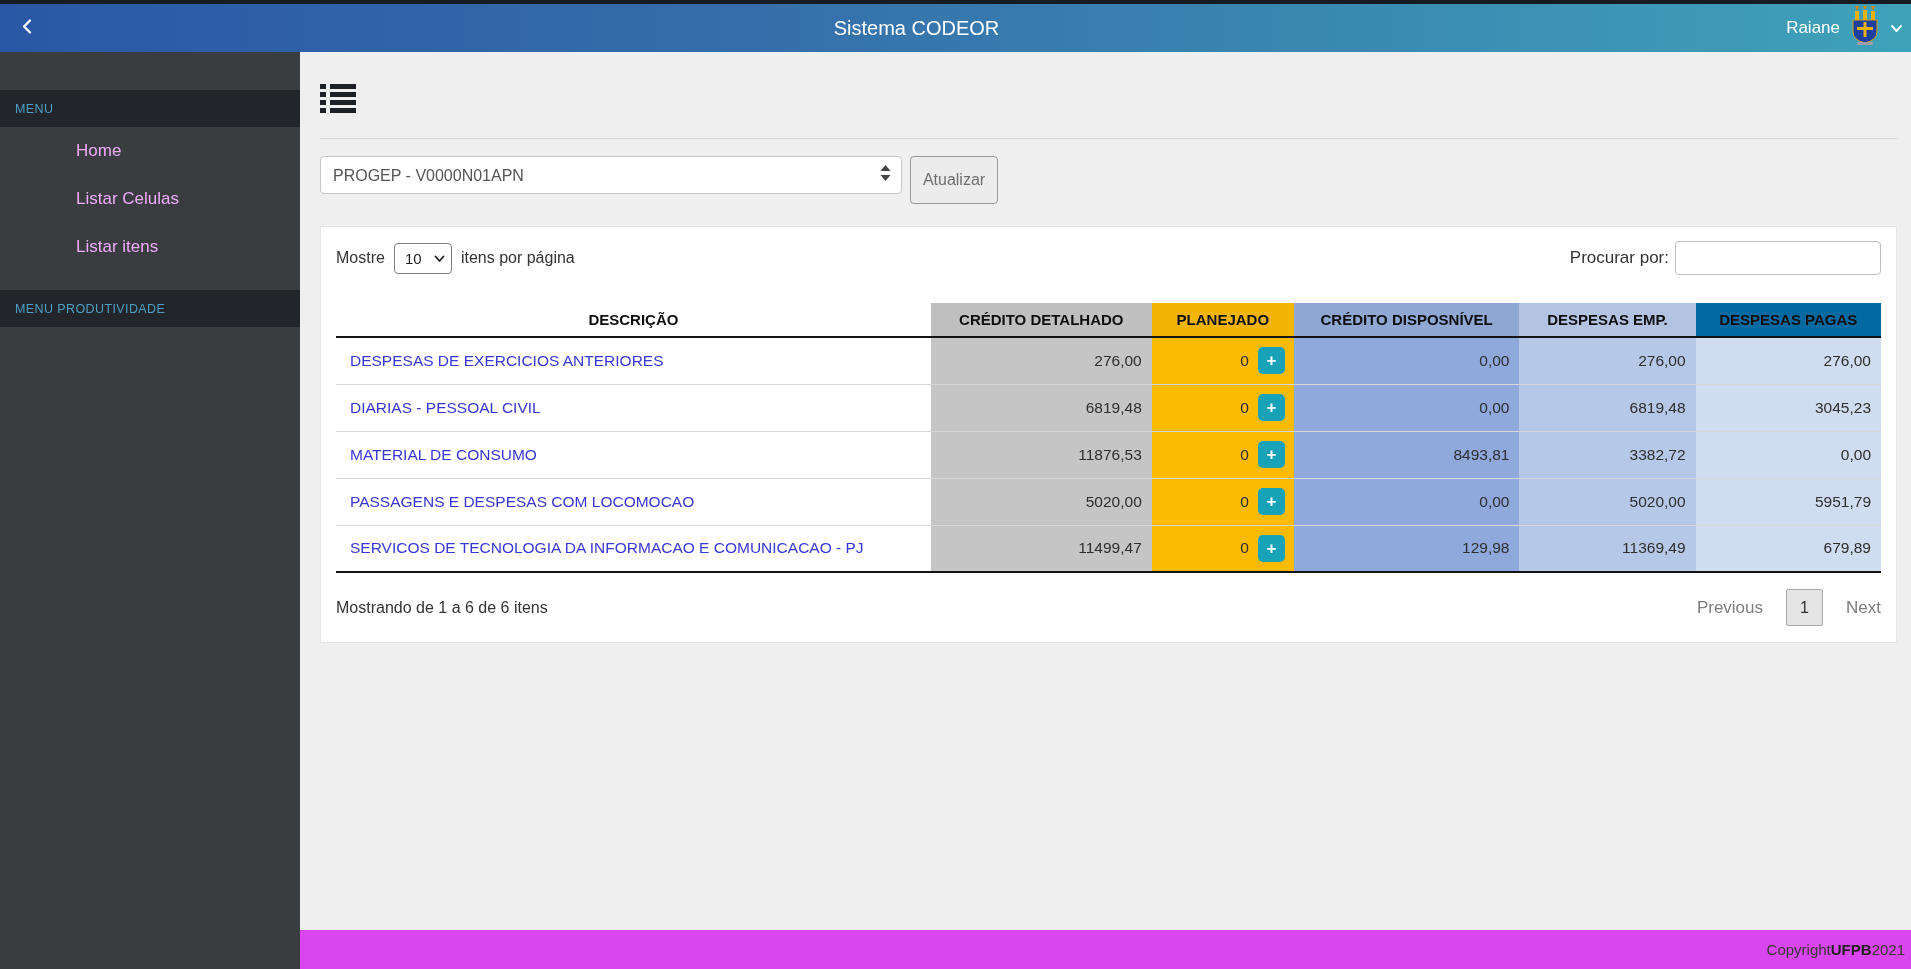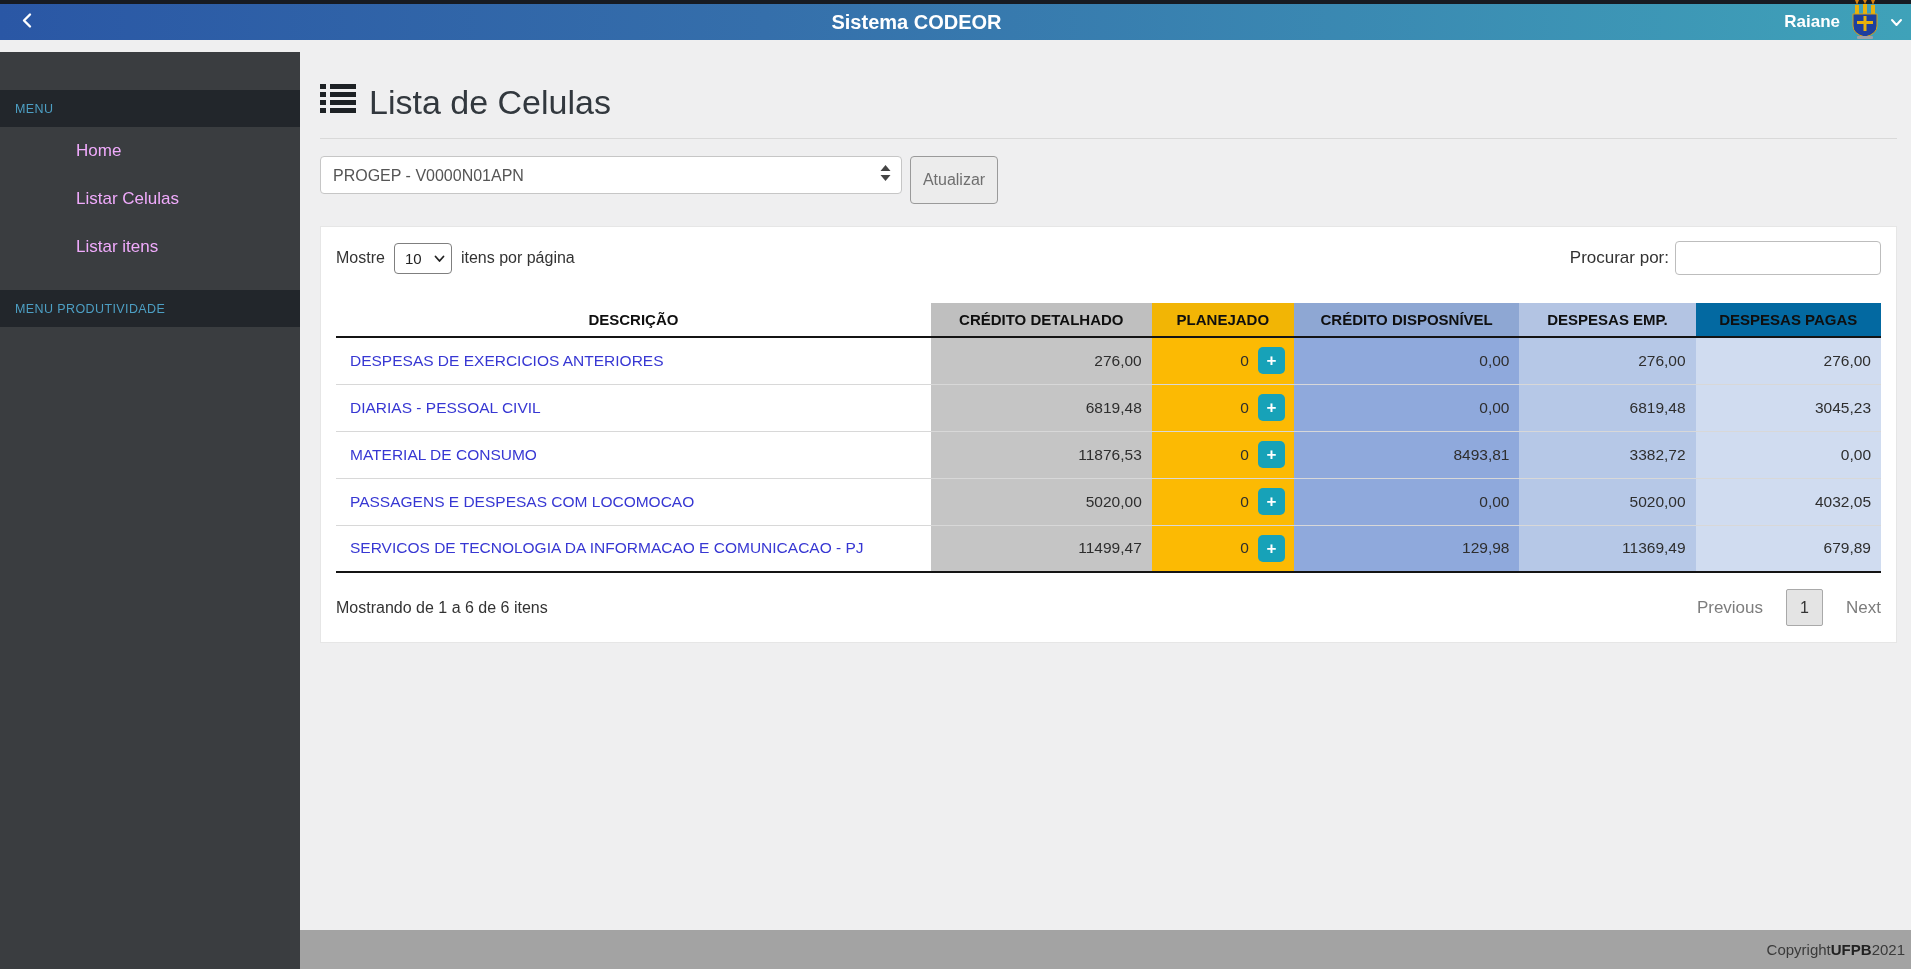--- a/index.html
+++ b/index.html
@@ -2,23 +2,23 @@
 <html><head>
 <meta charset="utf-8">
 <style>
   * { box-sizing: border-box; margin: 0; padding: 0; }
   html,body { width:1911px; height:969px; }
   body { font-family: "Liberation Sans", sans-serif; }
 
   .screen { position:relative; width:1911px; height:969px; overflow:hidden; background:#efeff0; }
 
   
-  .topbar { position:absolute; top:0; left:0; width:100%; height:40px;
+  .topbar { position:absolute; top:0; left:0; width:100%; height:52px;
             background:linear-gradient(90deg,#2a57a5 0%, #356fab 40%, #3fa2b9 100%);
-            border-top:4px solid #171b22;font-weight:bold; }
+            border-top:4px solid #171b22; }
   .back-btn { position:absolute; left:20px; top:50%; transform:translateY(-50%);
               background:transparent; border:none; cursor:pointer; display:flex; align-items:center; }
   .topbar-title { position:absolute; left:0; right:78px; top:50%; transform:translateY(-50%);
                   text-align:center; color:#ffffff; font-size:20px; }
   .user-area { position:absolute; right:8px; top:0; height:100%;
                display:flex; align-items:center; gap:11px; cursor:pointer; }
   .user-name { color:#ffffff; font-size:17px; }
 
   
   .sidebar { position:absolute; left:0; top:52px; width:300px; bottom:0; background:#3a3d40; }
@@ -99,21 +99,21 @@
 
   
   .card-footer { display:flex; justify-content:space-between; align-items:center; margin-top:16px; }
   .summary { font-size:16px; color:#333; }
   .pagination { display:flex; align-items:center; gap:23px; font-size:17px; color:#7d7d7d; }
   .pag-link { cursor:pointer; }
   .page-btn { width:37px; height:37px; background:#e4e4e4; border:1px solid #a9a9a9; border-radius:2px;
               color:#333; font-size:16px; display:flex; align-items:center; justify-content:center; cursor:pointer; }
 
   
-  .footer { position:absolute; left:300px; right:0; bottom:0; height:39px; background:#a3a3a3;
+  .footer { position:absolute; left:300px; right:0; bottom:0; height:39px; background:#d946ef;
             display:flex; align-items:center; justify-content:flex-end; padding-right:6px;
             font-size:15px; color:#3a3a3a; }
   .footer b { color:#222; }
 </style>
 </head>
 <body>
 
 <div class="screen">
 
   <header class="topbar">
@@ -170,21 +170,20 @@
                 <rect x="10" y="0" width="26" height="5"></rect>
               <rect x="0" y="8" width="6" height="5"></rect>
                 <rect x="10" y="8" width="26" height="5"></rect>
               <rect x="0" y="16" width="6" height="5"></rect>
                 <rect x="10" y="16" width="26" height="5"></rect>
               <rect x="0" y="24" width="6" height="5"></rect>
                 <rect x="10" y="24" width="26" height="5"></rect>
             </g>
           </svg>
         </span>
-        <span>Lista de Celulas</span>
       </div>
     </div>
 
     <div class="filter-row">
       <div class="unit-select-wrap">
         <select class="unit-select">
           <option>PROGEP - V0000N01APN</option>
         </select>
         <span class="sort-arrows">
           <svg width="11" height="16" viewBox="0 0 11 16">
@@ -282,21 +281,21 @@
             <td class="col-desc"><a href="#">PASSAGENS E DESPESAS COM LOCOMOCAO</a></td>
             <td class="col-det num">5020,00</td>
             <td class="col-plan">
               <div class="plan-inner">
                 <span>0</span>
                 <button class="plus-btn">+</button>
               </div>
             </td>
             <td class="col-disp num">0,00</td>
             <td class="col-emp num">5020,00</td>
-            <td class="col-pagas num">4032,05</td>
+            <td class="col-pagas num">5951,79</td>
           </tr>
           <tr>
             <td class="col-desc"><a href="#">SERVICOS DE TECNOLOGIA DA INFORMACAO E COMUNICACAO - PJ</a></td>
             <td class="col-det num">11499,47</td>
             <td class="col-plan">
               <div class="plan-inner">
                 <span>0</span>
                 <button class="plus-btn">+</button>
               </div>
             </td>

